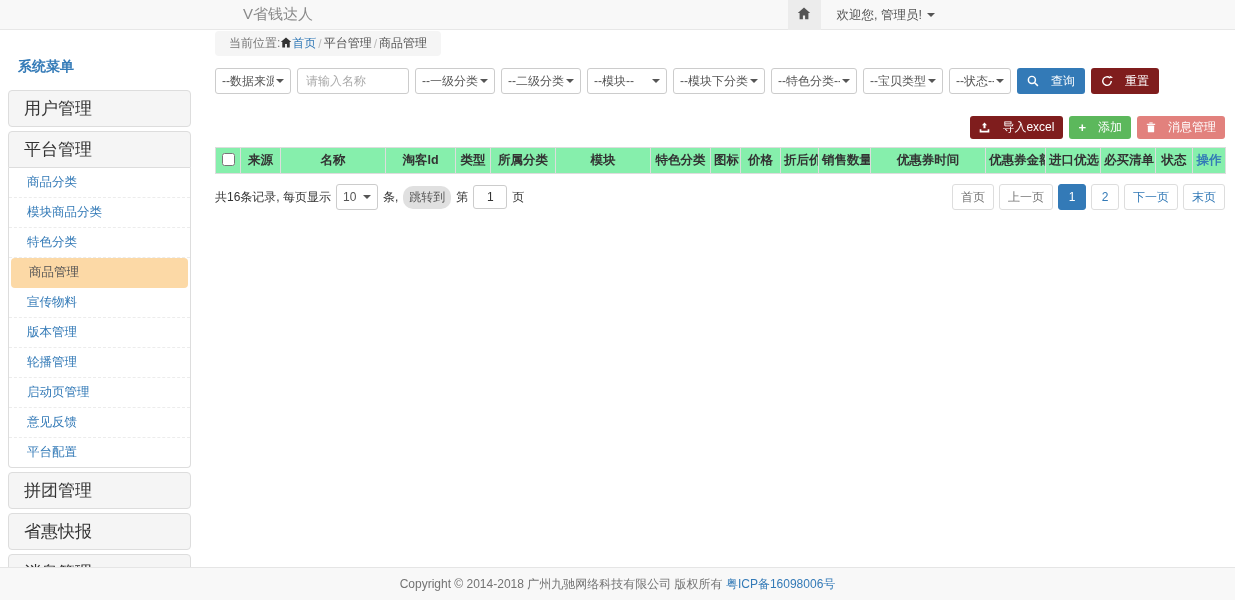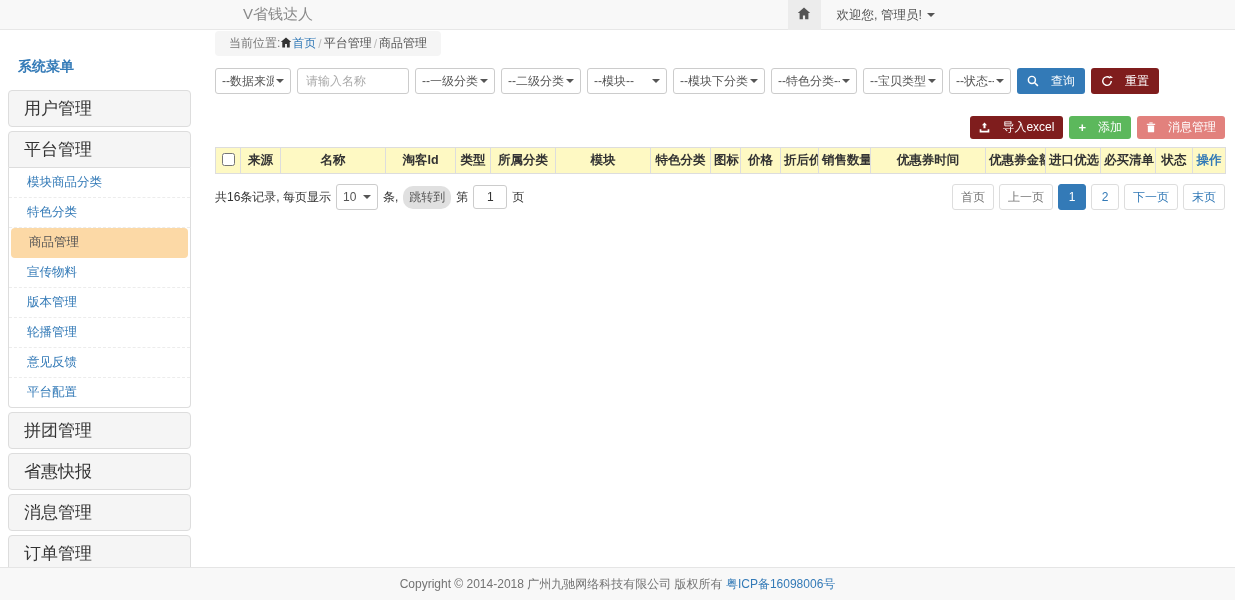--- a/index.html
+++ b/index.html
@@ -54,21 +54,21 @@
   .btn-danger-soft { background:#e2817d; }
   .btn .ico { display:inline-flex; align-items:center; }
 
   .actions { margin-top:22px; display:flex; justify-content:flex-end; gap:6px; }
   .actions .btn { height:23px; font-size:12px; padding:0 9px; }
 
   
   table.grid { margin-top:8px; width:1010px; border-collapse:collapse; table-layout:fixed; }
   .grid th, .grid td { border:1px solid #ddd; text-align:center; font-size:12px; color:#333;
     height:26px; padding:2px 3px; overflow:hidden; white-space:nowrap; }
-  .grid th { font-weight:bold; background:#fef9c3; font-size:12.5px; }
+  .grid th { font-weight:bold; background:#86efac; font-size:12.5px; }
   .grid th:last-child { color:#337ab7;text-align:center; }
 
   
   .pager-row { margin-top:10px; display:flex; align-items:center; justify-content:space-between; font-size:12px; color:#333; }
   .pager-left { display:flex; align-items:center; gap:5px; }
   .pp-wrap { width:42px; }
   .jump-chip { background:#e0e0e0; color:#555; border-radius:10px; padding:3px 6px; cursor:pointer; }
   .jump-input { width:34px; height:24px; border:1px solid #ccc; border-radius:3px; text-align:center; font-size:12px; color:#333; }
   .pager-right { display:flex; gap:5px; }
   .page-btn { min-width:28px; height:26px; padding:0 8px; display:inline-flex; align-items:center; justify-content:center;
@@ -103,26 +103,28 @@
       </div>
     </div>
   </header>
 
   <aside class="sidebar">
     <div class="sidebar-title">系统菜单</div>
     <div id="sidebar-list">
         <div class="side-header">用户管理</div>
         <div class="side-header open">平台管理</div>
         <div class="side-body">
+          <a class="side-link">商品分类</a>
           <a class="side-link">模块商品分类</a>
           <a class="side-link">特色分类</a>
           <a class="side-link active">商品管理</a>
           <a class="side-link">宣传物料</a>
           <a class="side-link">版本管理</a>
           <a class="side-link">轮播管理</a>
+          <a class="side-link">启动页管理</a>
           <a class="side-link">意见反馈</a>
           <a class="side-link">平台配置</a>
         </div>
         <div class="side-header">拼团管理</div>
         <div class="side-header">省惠快报</div>
         <div class="side-header">消息管理</div>
         <div class="side-header">订单管理</div>
       </div>
   </aside>
 

